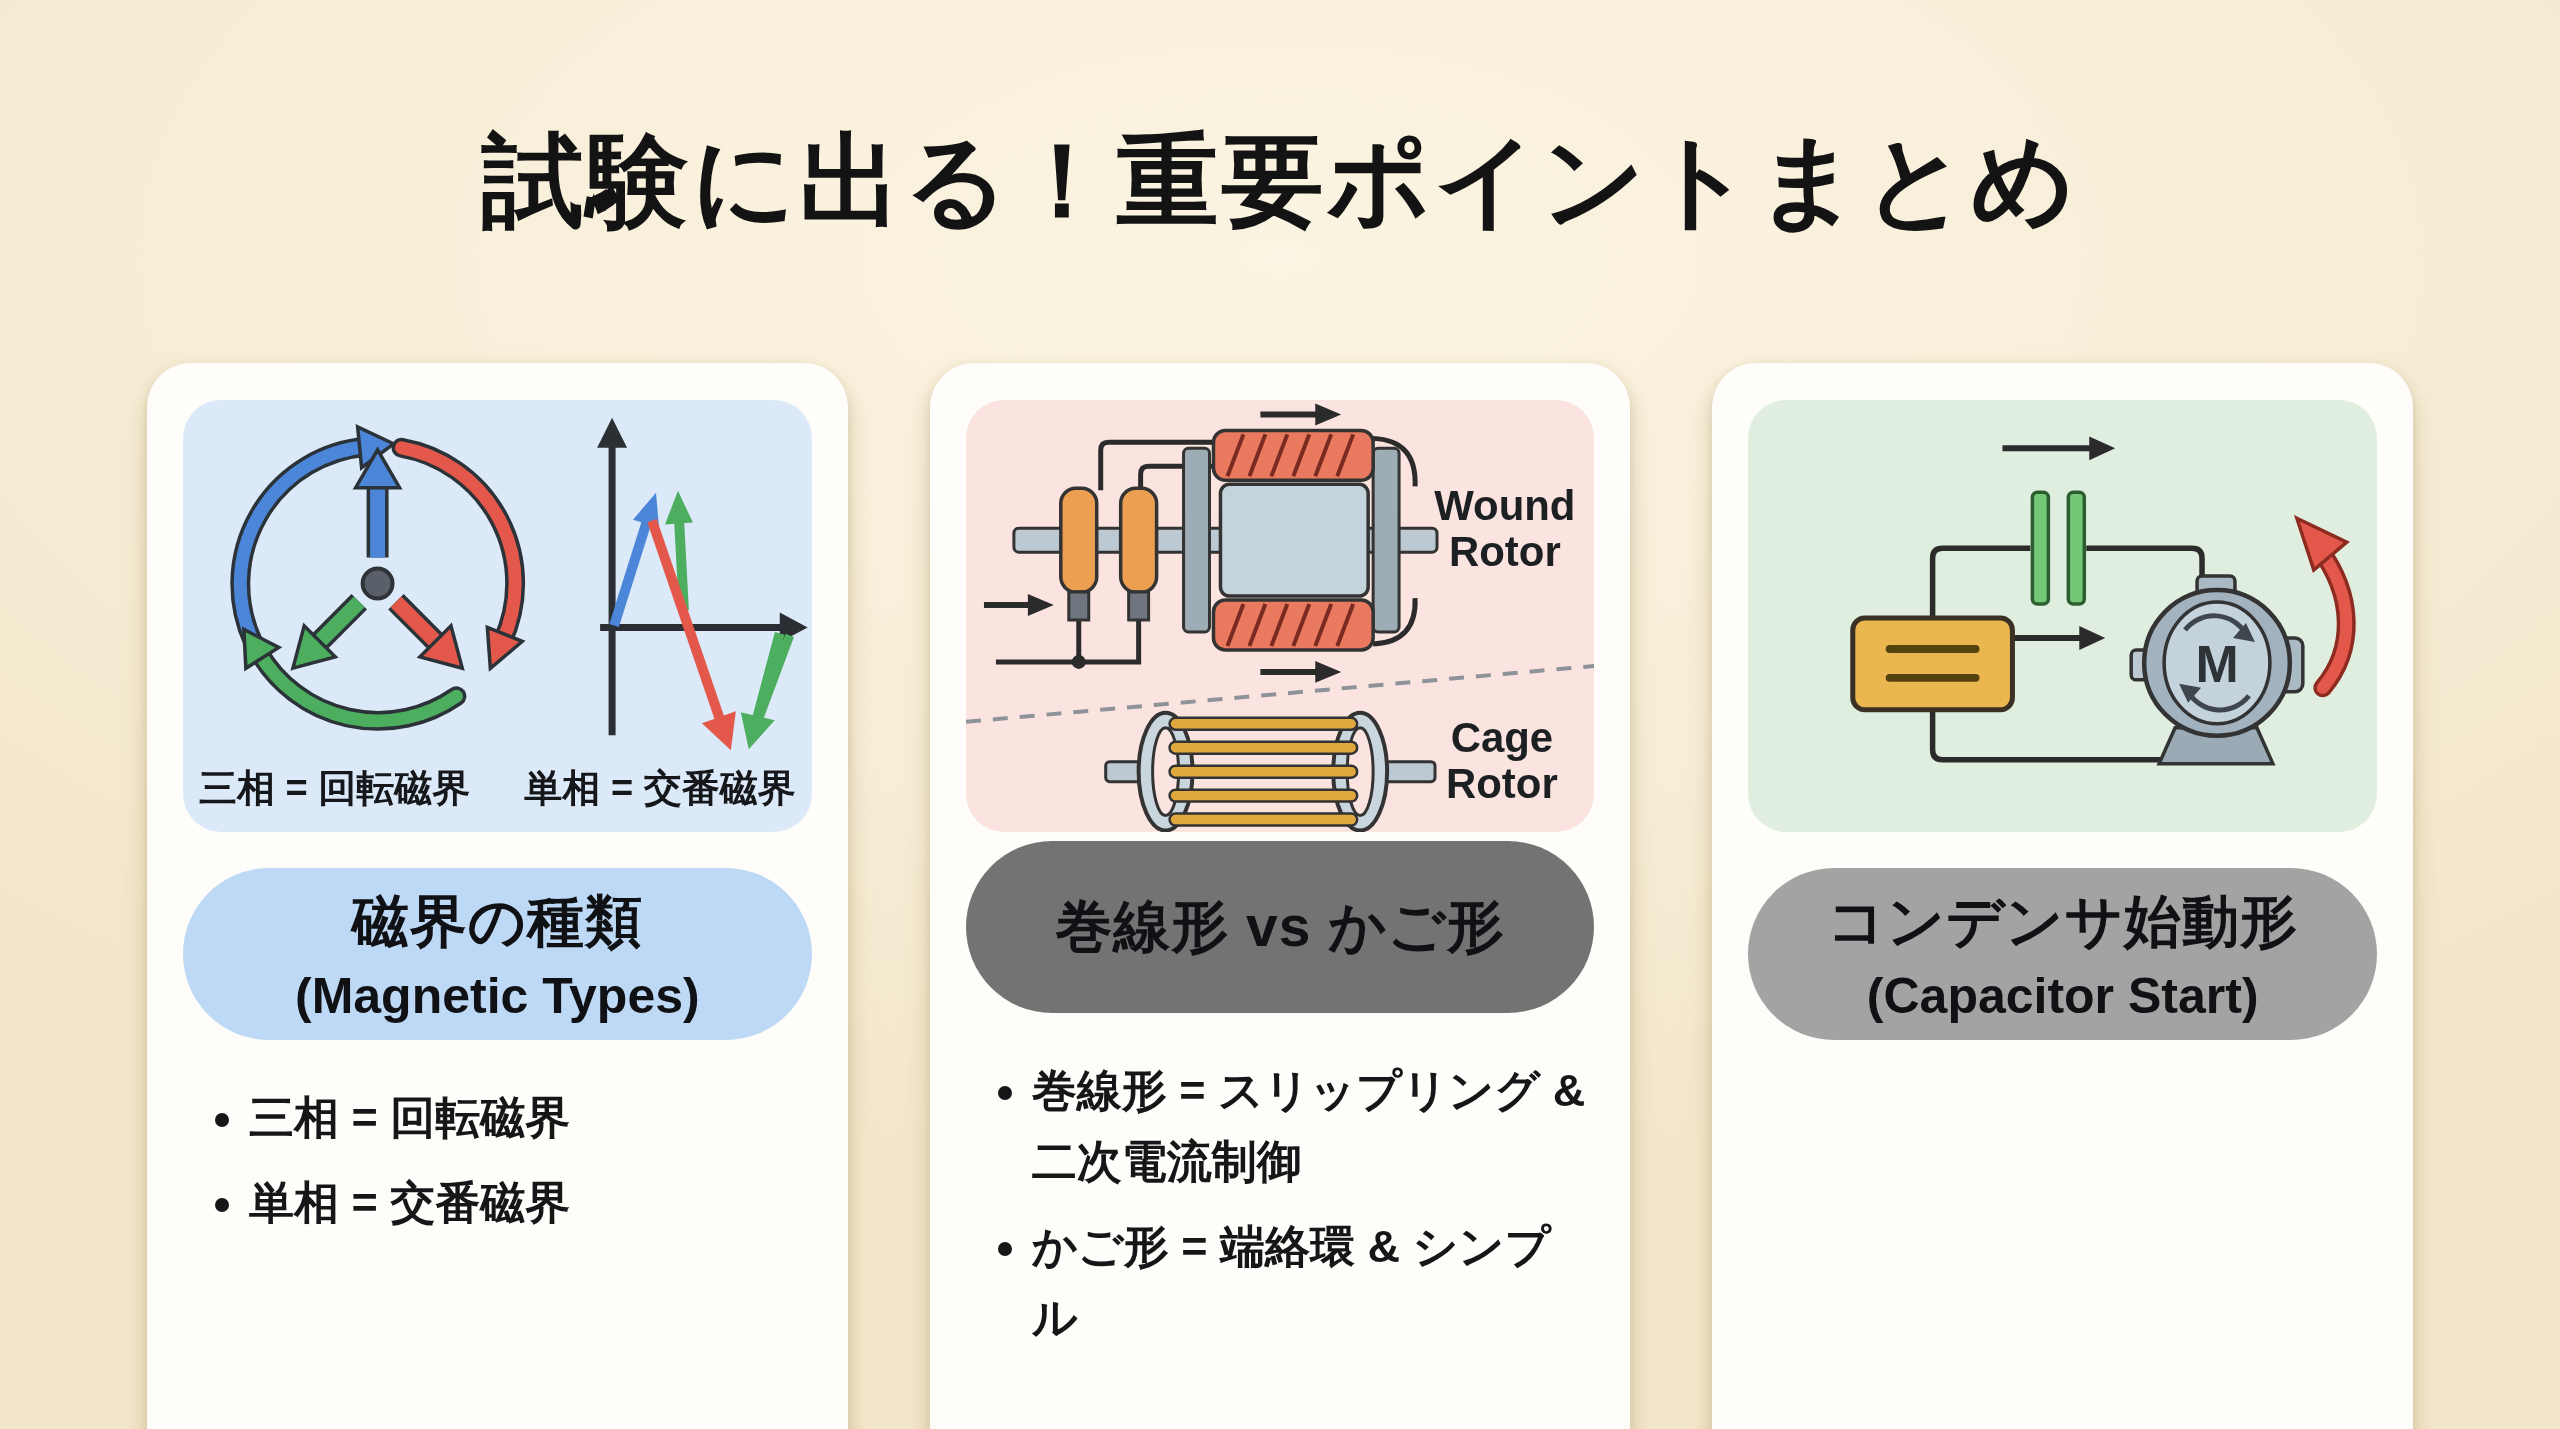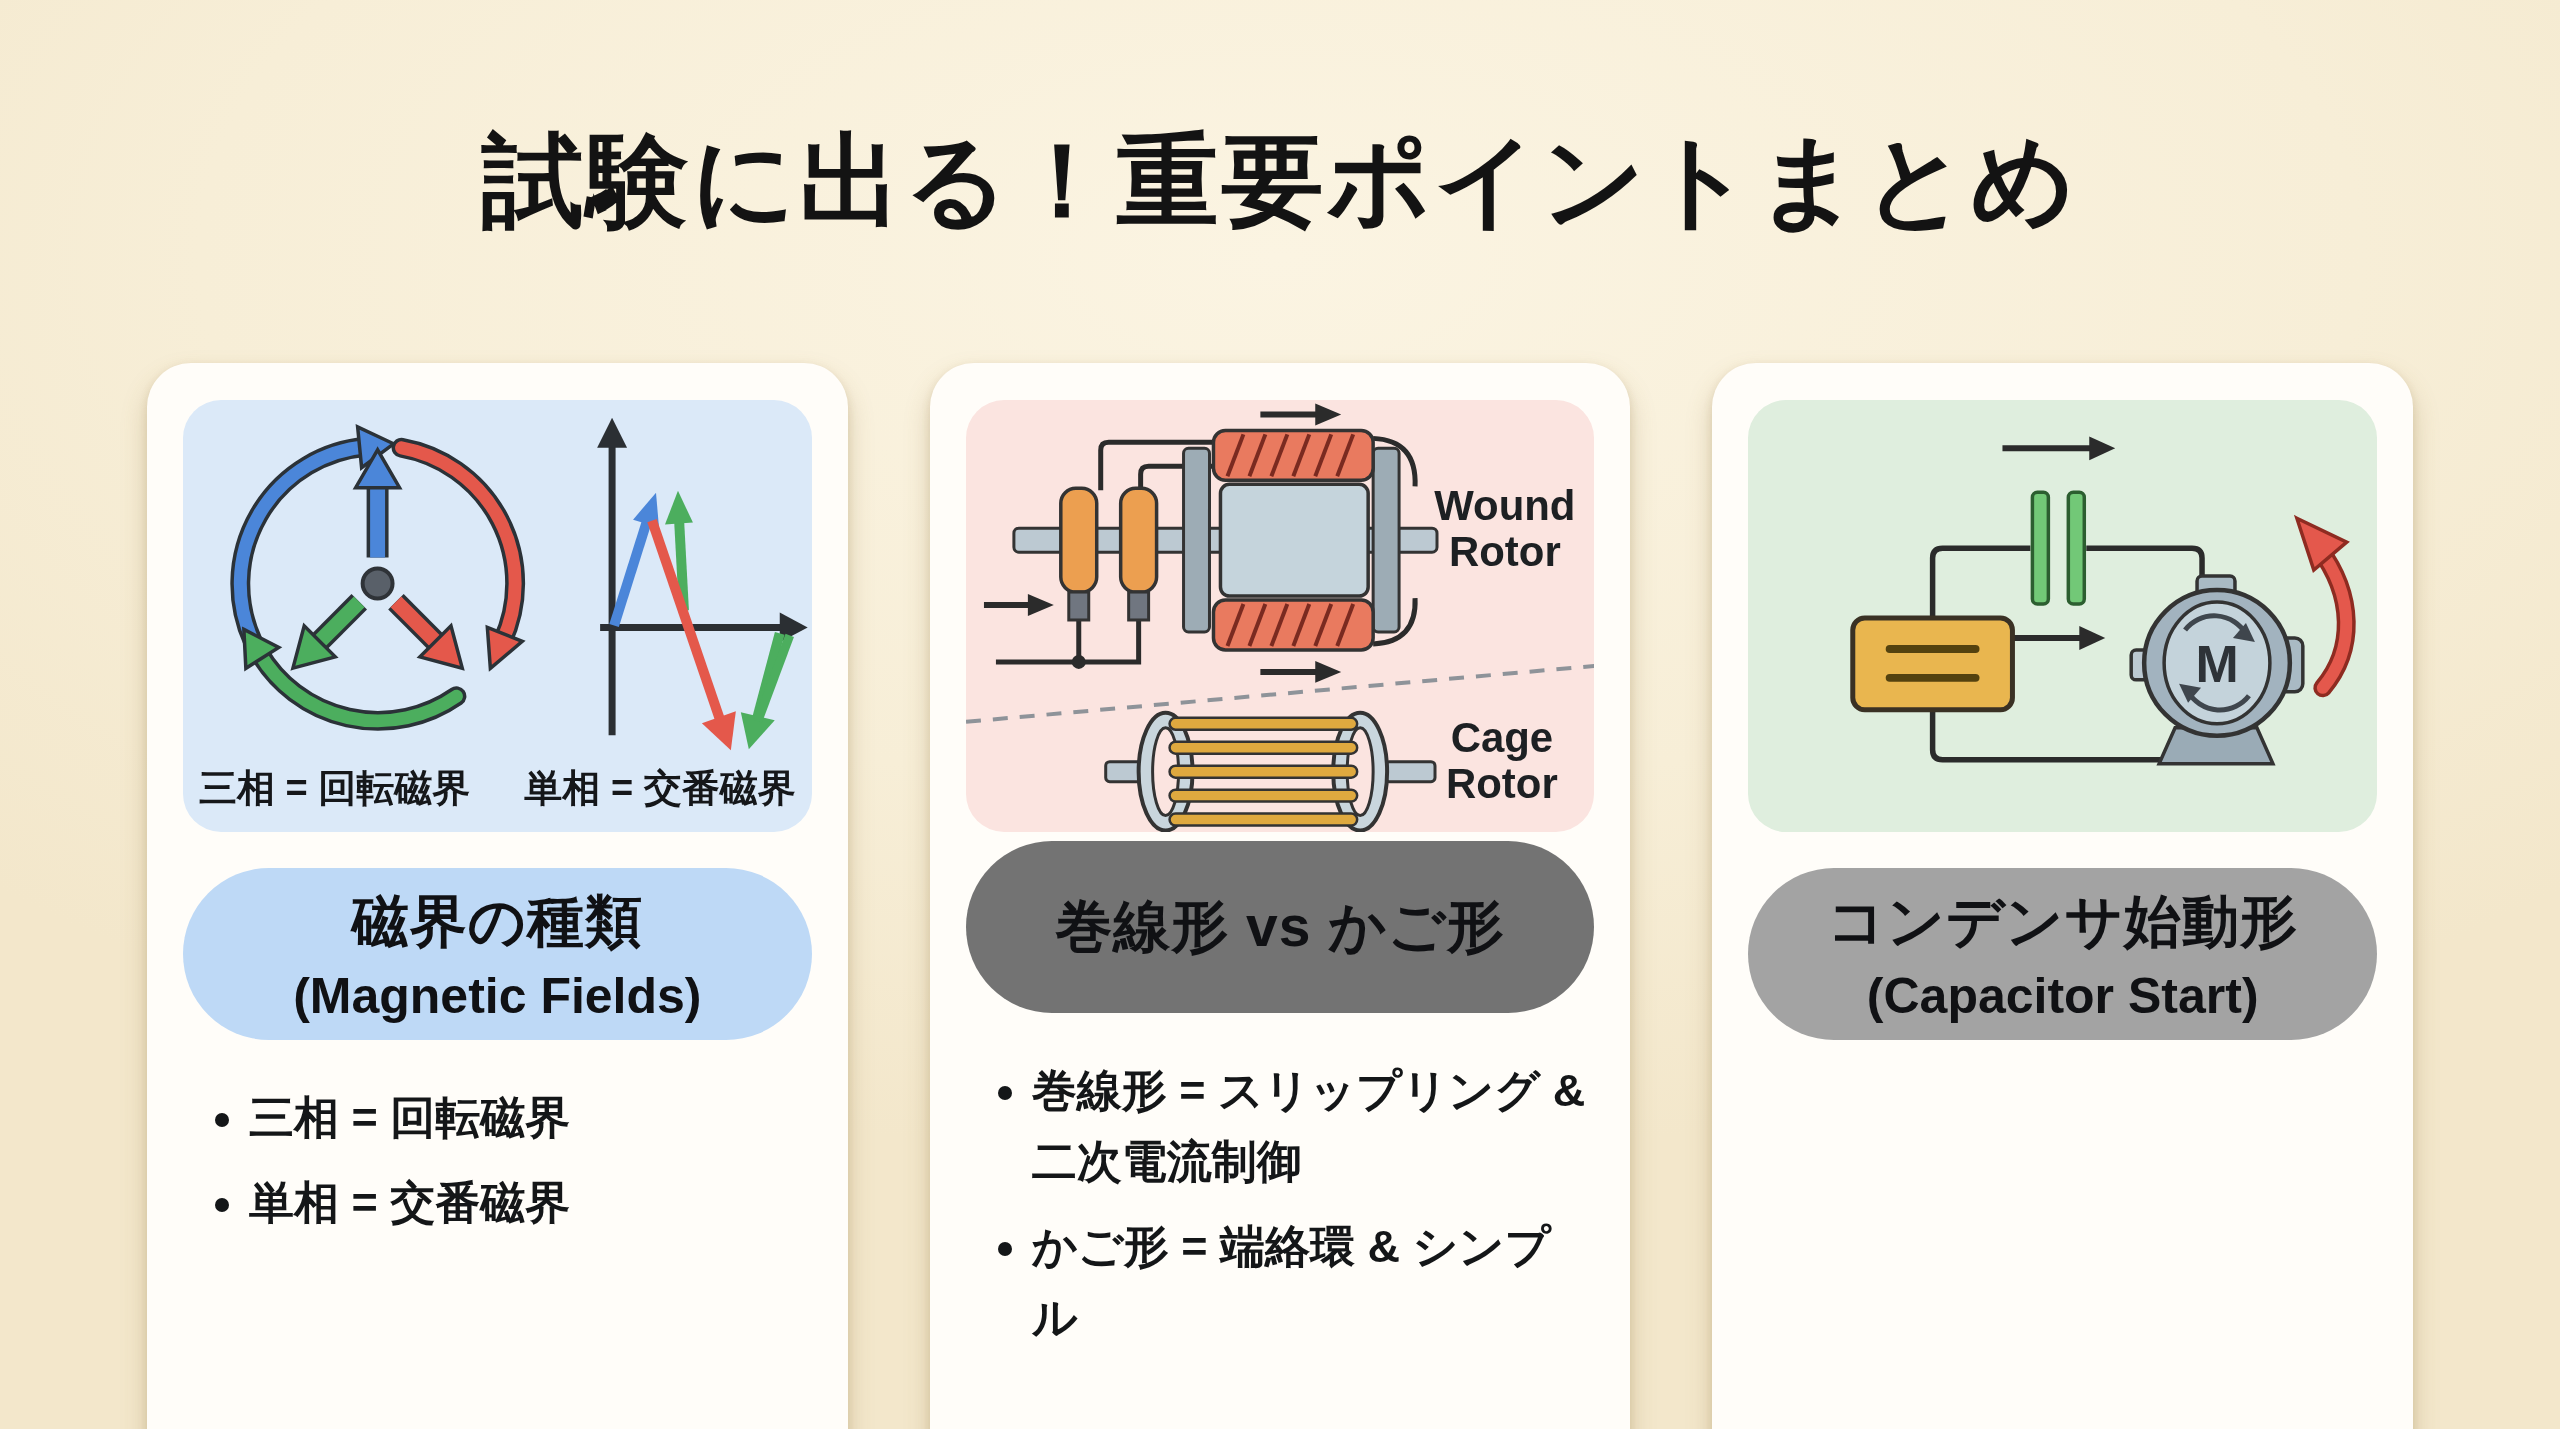--- a/index.html
+++ b/index.html
@@ -120,21 +120,21 @@
           <line x1="576" y1="316" x2="608" y2="230" stroke="#4cae5e" stroke-width="9"></line>
         </g>
       </svg>
       <div class="captions">
         <span>三相 = 回転磁界</span>
         <span>単相 = 交番磁界</span>
       </div>
     </div>
     <div class="pill" style="background-color: rgb(190, 217, 246);">
       <div class="jp">磁界の種類</div>
-      <div class="en">(Magnetic Fields)</div>
+      <div class="en">(Magnetic Types)</div>
     </div>
     <ul class="bullets">
       <li>三相 = 回転磁界</li>
       <li>単相 = 交番磁界</li>
     </ul>
   </div>
 
   <div class="card">
     <div class="panel" style="background-color: rgb(251, 228, 224);">
       <svg viewBox="0 0 630 432">

